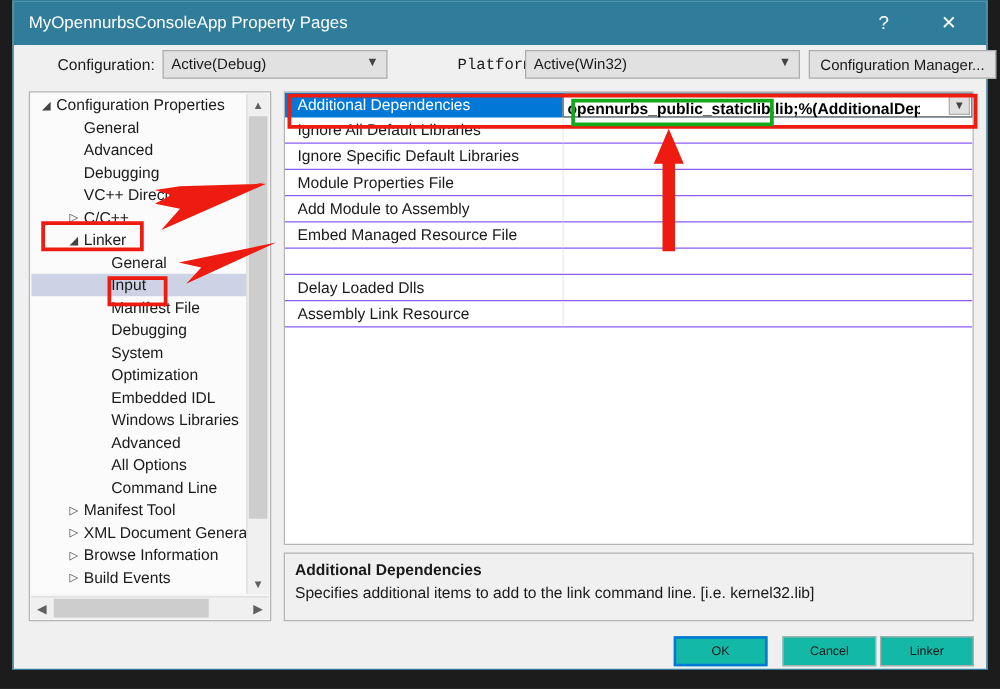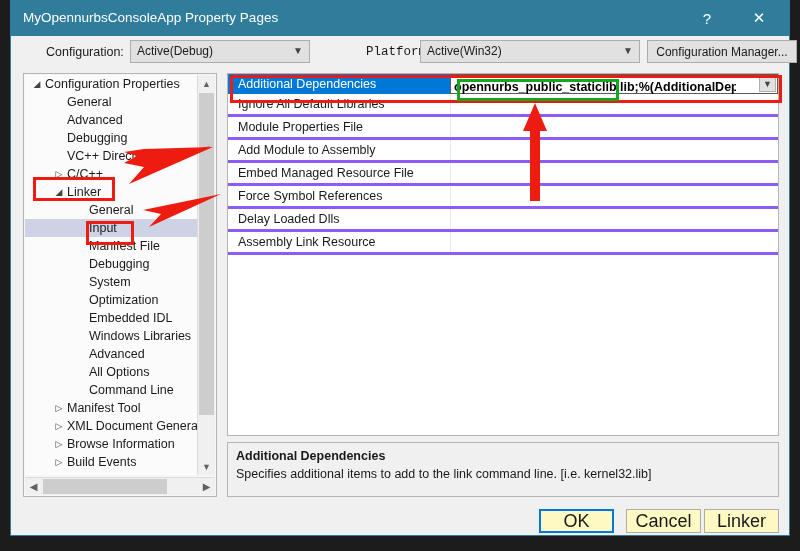--- a/index.html
+++ b/index.html
@@ -233,21 +233,21 @@
     height: 363px;
     background: #ffffff;
     border: 1px solid #b4b4b4;
     box-sizing: border-box;
     overflow: hidden;
   }
   .prow {
     position: relative;
     height: 20px;
     line-height: 20px;
-    border-bottom: 3px solid #8b5cf6;
+    border-bottom: 1px solid #8b5cf6;
     font-size: 12.5px;
     color: #1a1a1a;
     cursor: default;
     user-select: none;
   }
   .prow .pname {
     position: absolute;
     left: 10px;
     top: 0;
     width: 200px;
@@ -342,24 +342,24 @@
     font-size: 12.5px;
     color: #1a1a1a;
   }
 
   
   .footer-btn {
     position: absolute;
     top: 508px;
     width: 75px;
     height: 24px;
-    background: #fef9c3;
+    background: #14b8a6;
     border: 1px solid #adadad;
     box-sizing: border-box;
-    font-size: 18px;
+    font-size: 10px;
     color: #1a1a1a;
     display: flex;
     align-items: center;
     justify-content: center;
     cursor: default;
     user-select: none;
   }
   .footer-btn.default {
     border: 2px solid #0078d7;
   }
@@ -502,36 +502,40 @@
             <div class="vtext">opennurbs_public_staticlib.lib;%(AdditionalDependencie</div>
             <div class="vbtn">▼</div>
           </div>
         </div>
         <div class="prow">
           <div class="pname">Ignore All Default Libraries</div>
           <div class="pvline"></div>
           <div class="pval"></div>
         </div>
         <div class="prow">
+          <div class="pname">Ignore Specific Default Libraries</div>
+          <div class="pvline"></div>
+          <div class="pval"></div>
+        </div>
+        <div class="prow">
           <div class="pname">Module Properties File</div>
           <div class="pvline"></div>
           <div class="pval"></div>
         </div>
         <div class="prow">
           <div class="pname">Add Module to Assembly</div>
           <div class="pvline"></div>
           <div class="pval"></div>
         </div>
         <div class="prow">
           <div class="pname">Embed Managed Resource File</div>
           <div class="pvline"></div>
           <div class="pval"></div>
         </div>
         <div class="prow">
-          <div class="pname">Force Symbol References</div>
           <div class="pvline"></div>
           <div class="pval"></div>
         </div>
         <div class="prow">
           <div class="pname">Delay Loaded Dlls</div>
           <div class="pvline"></div>
           <div class="pval"></div>
         </div>
         <div class="prow">
           <div class="pname">Assembly Link Resource</div>

